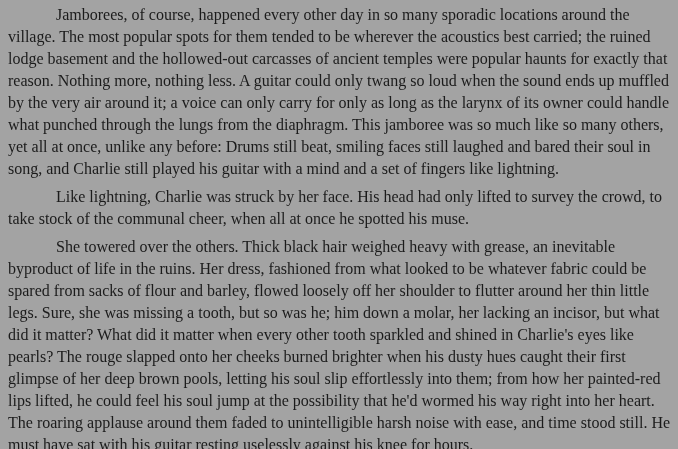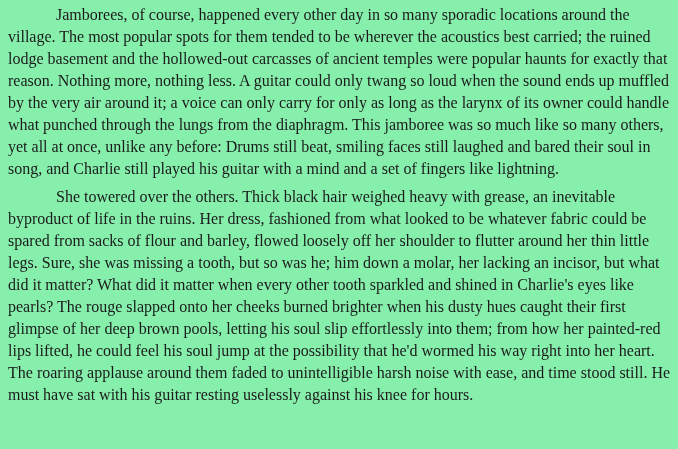--- a/index.html
+++ b/index.html
@@ -4,33 +4,34 @@
 <style>
   html, body {
     margin: 0;
     padding: 0;
     background: #ffffff;
   }
   .page {
     box-sizing: border-box;
     width: 678px;
     height: 449px;
-    background: #86efac;
+    background: #a3a3a3;
     padding: 4px 6px 0 8px;
     overflow: hidden;
     font-family: "Liberation Serif", "DejaVu Serif", serif;
     font-size: 16px;
     line-height: 22px;
     color: #1b1b1b;
     text-align: left;
   }
   .page p {
     margin: 0 0 6px 0;
     text-indent: 48px;
   }
 </style>
 </head>
 <body>
 
 <div class="page">
   <p>Jamborees, of course, happened every other day in so many sporadic locations around the village. The most popular spots for them tended to be wherever the acoustics best carried; the ruined lodge basement and the hollowed-out carcasses of ancient temples were popular haunts for exactly that reason. Nothing more, nothing less. A guitar could only twang so loud when the sound ends up muffled by the very air around it; a voice can only carry for only as long as the larynx of its owner could handle what punched through the lungs from the diaphragm. This jamboree was so much like so many others, yet all at once, unlike any before: Drums still beat, smiling faces still laughed and bared their soul in song, and Charlie still played his guitar with a mind and a set of fingers like lightning.</p>
+  <p>Like lightning, Charlie was struck by her face. His head had only lifted to survey the crowd, to take stock of the communal cheer, when all at once he spotted his muse.</p>
   <p>She towered over the others. Thick black hair weighed heavy with grease, an inevitable byproduct of life in the ruins. Her dress, fashioned from what looked to be whatever fabric could be spared from sacks of flour and barley, flowed loosely off her shoulder to flutter around her thin little legs. Sure, she was missing a tooth, but so was he; him down a molar, her lacking an incisor, but what did it matter? What did it matter when every other tooth sparkled and shined in Charlie's eyes like pearls? The rouge slapped onto her cheeks burned brighter when his dusty hues caught their first glimpse of her deep brown pools, letting his soul slip effortlessly into them; from how her painted-red lips lifted, he could feel his soul jump at the possibility that he'd wormed his way right into her heart. The roaring applause around them faded to unintelligible harsh noise with ease, and time stood still. He must have sat with his guitar resting uselessly against his knee for hours.</p>
 </div>
 
 </body></html>

